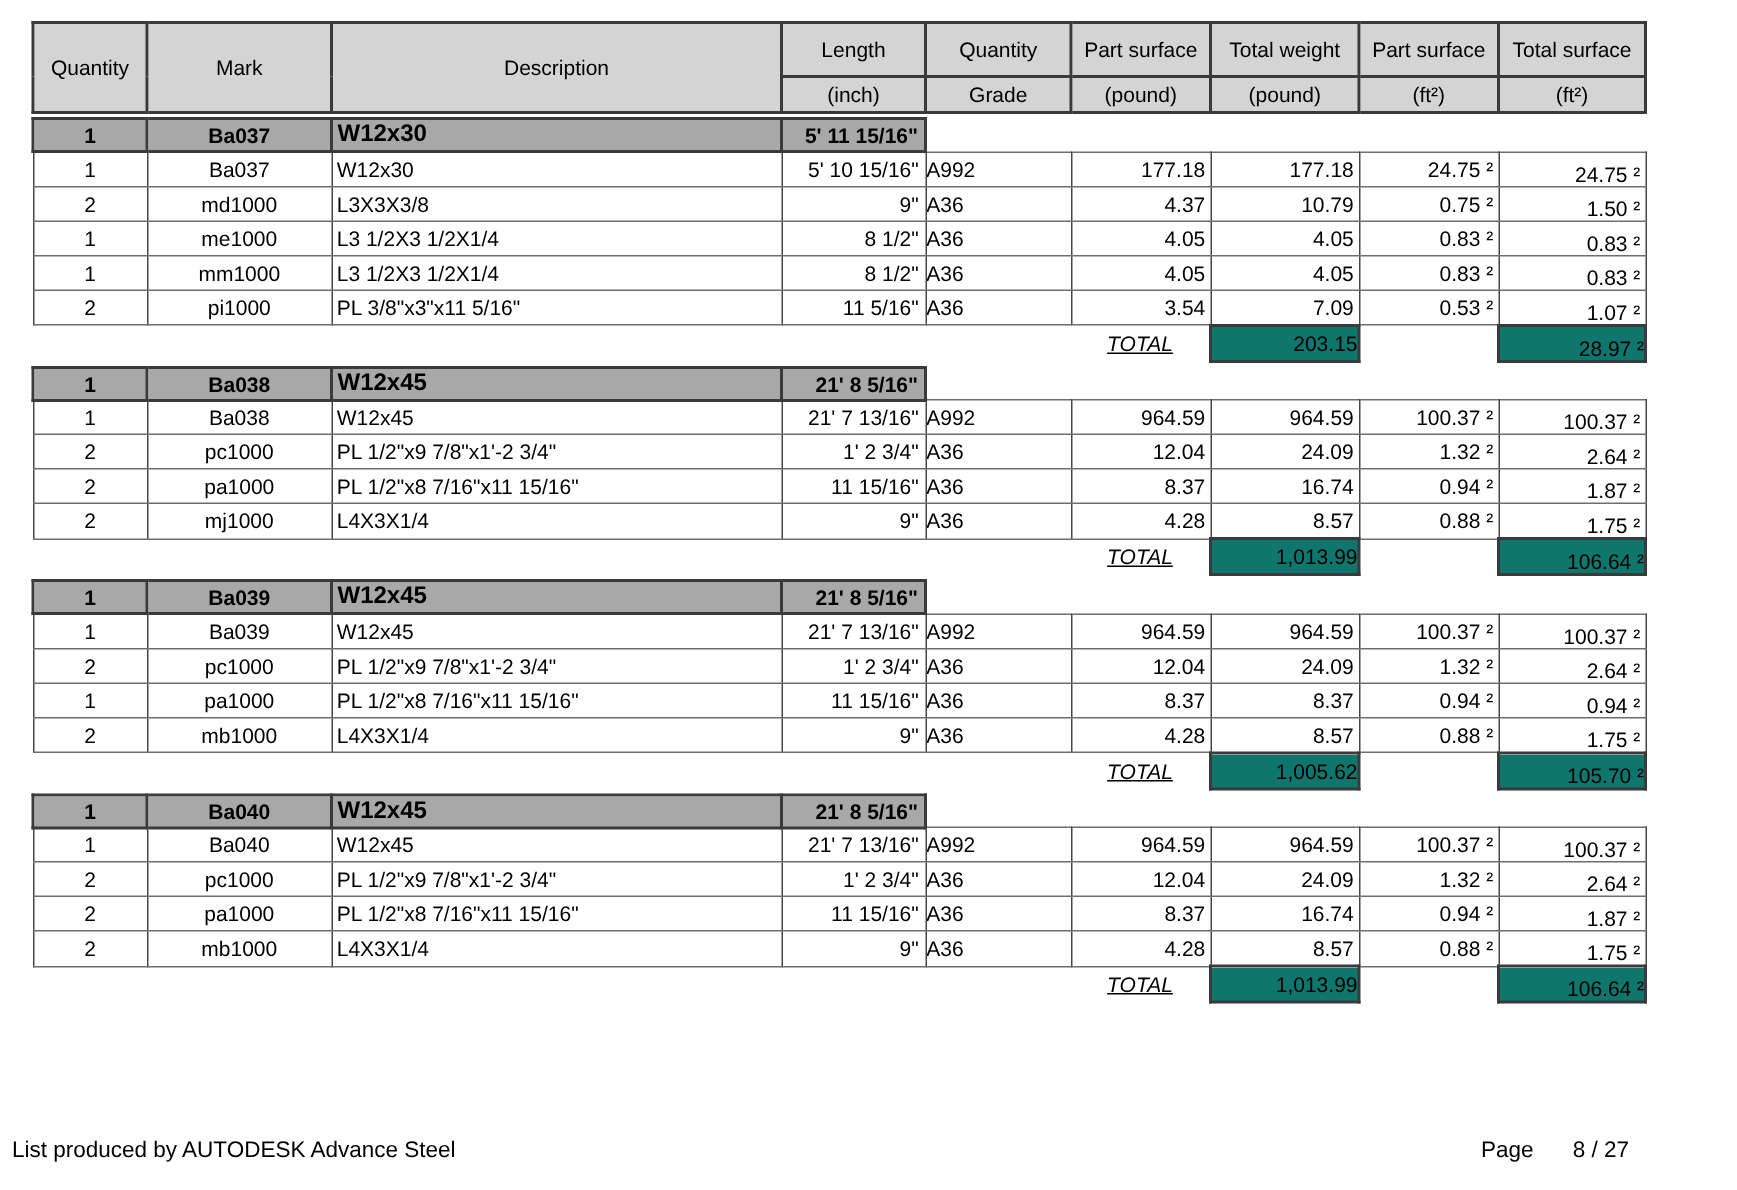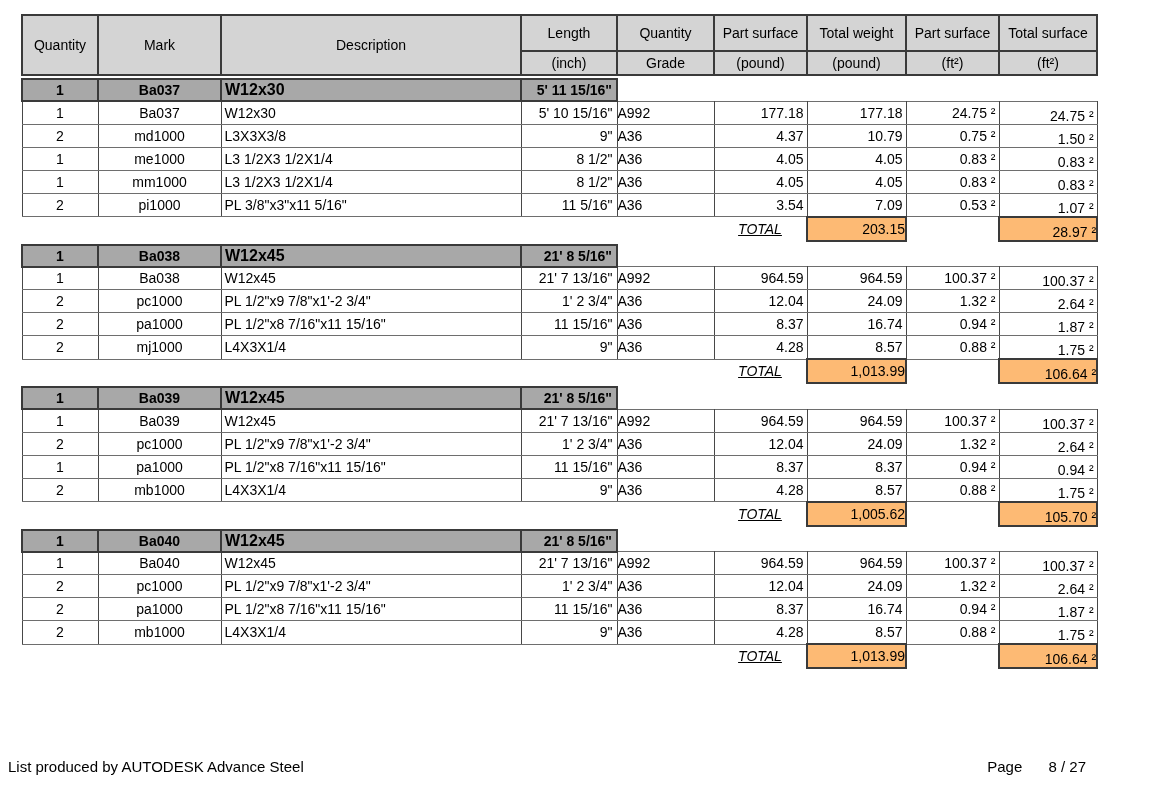--- a/index.html
+++ b/index.html
@@ -55,21 +55,21 @@
   .drow td:nth-child(9) { text-align: right; padding-right: 3px; }
   .drow td:nth-child(9) { padding-top: 6px; }   
 
   .trow td { height: 24px; }
   .tlabel {
     text-align: center; font-style: italic; text-decoration: underline;
     font-size: 14px;
   }
   .tval {
     border: 2px solid #3a3a3a; text-align: right; padding-right: 3px;
-    background: #fdba74;
+    background: #0f766e;
   }
   .tval.shift { padding-top: 6px; }
 
   .footer {
     position: absolute; left: 8px; top: 758px; width: 1078px;
     display: flex; justify-content: space-between; align-items: baseline;
     font-size: 15px;
   }
   .pageinfo .plabel { margin-right: 22px; margin-top: 40px; }
 </style>

